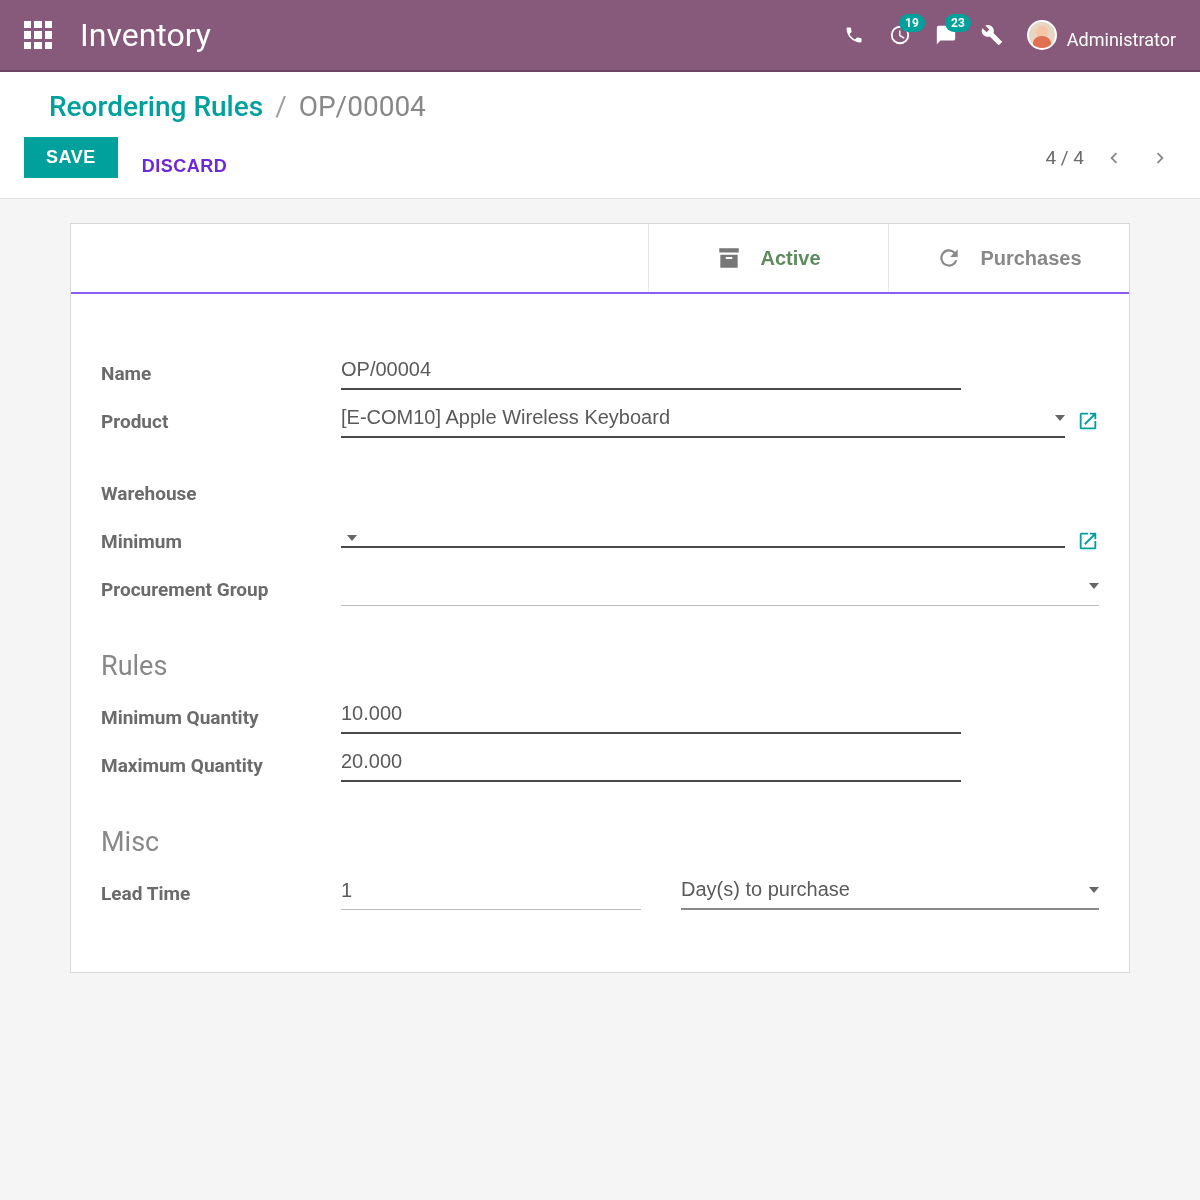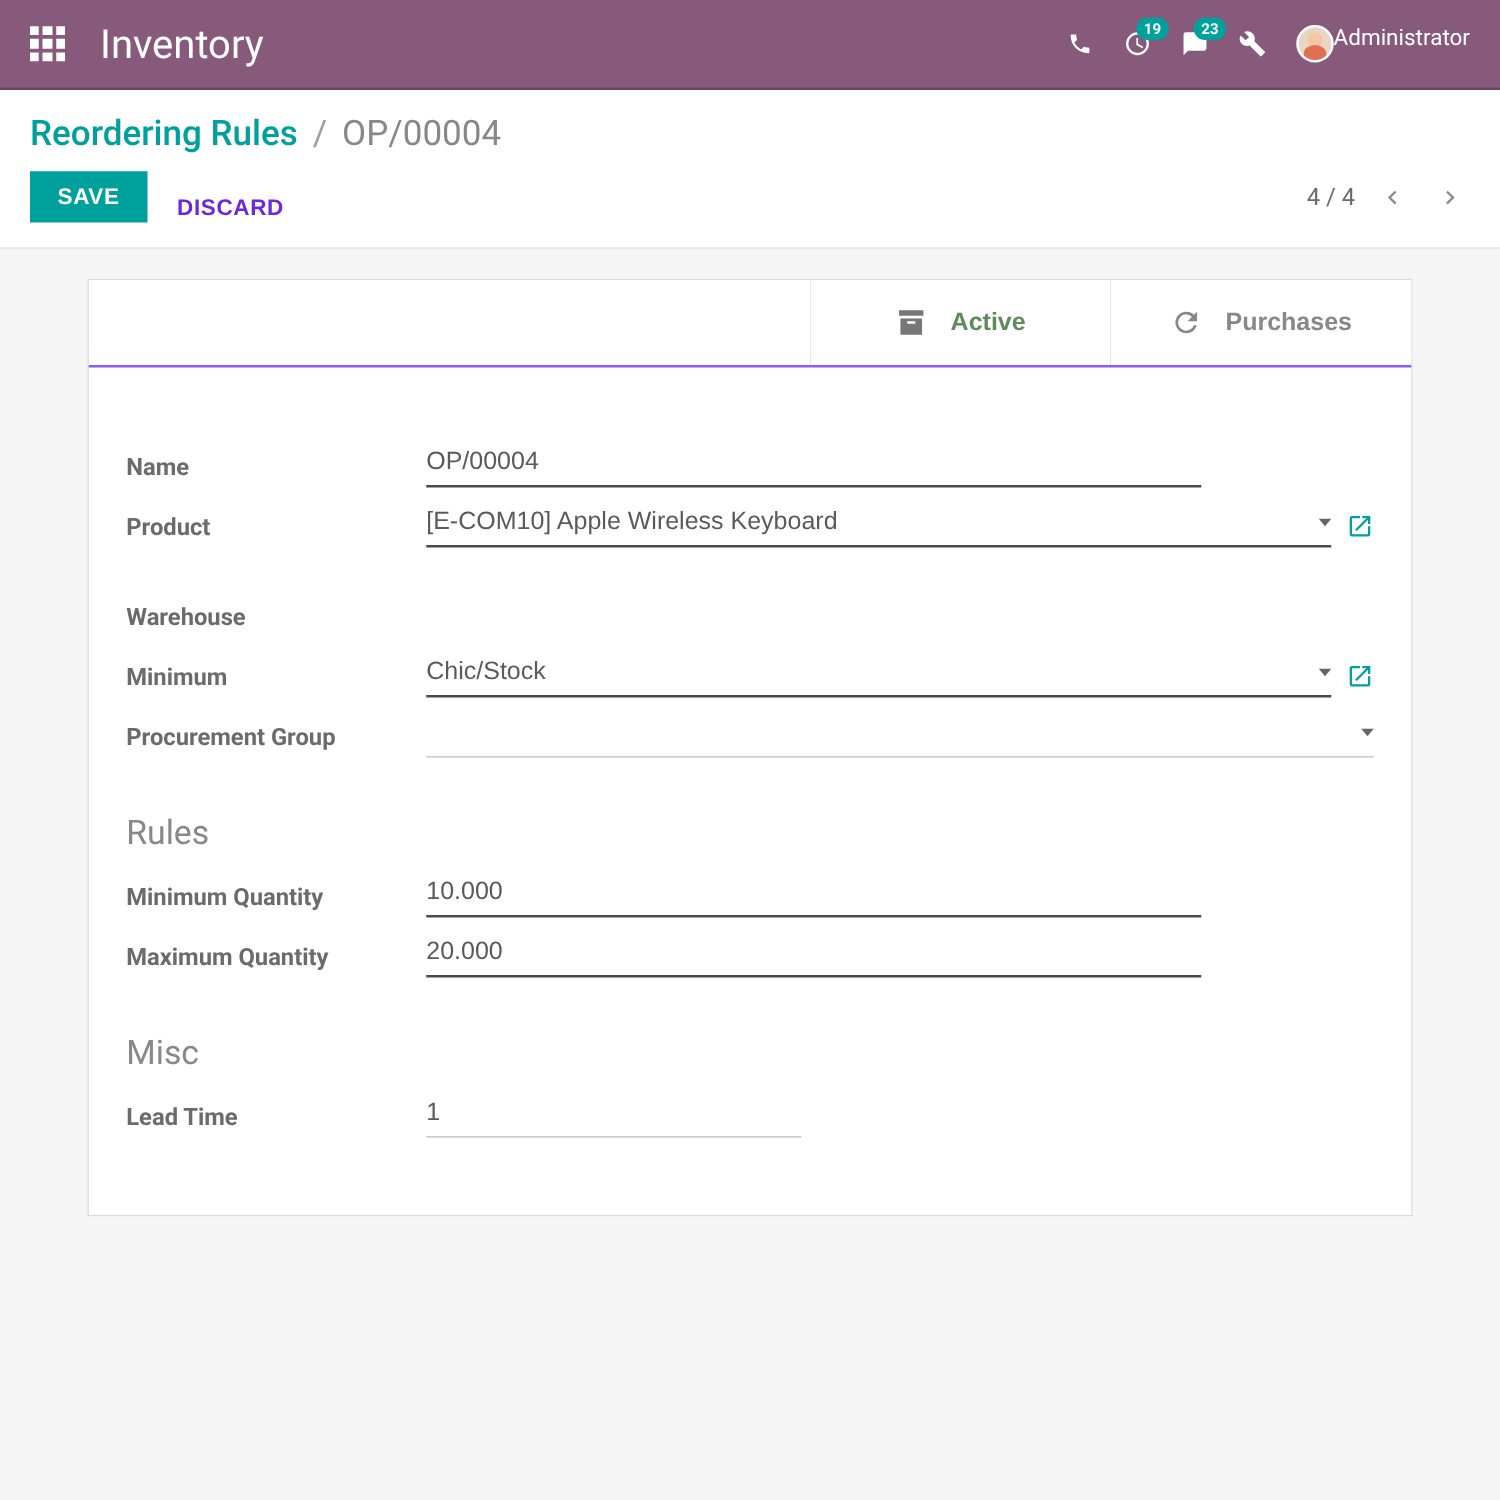--- a/index.html
+++ b/index.html
@@ -7,30 +7,30 @@
   
   
   .navbar { background: #875a7b; height: 72px; display: flex; align-items: center; padding: 0 24px; color: #fff; border-bottom: 2px solid #6d4563; }
   .apps-icon { width: 28px; height: 28px; display: grid; grid-template-columns: repeat(3, 1fr); grid-template-rows: repeat(3, 1fr); gap: 3px; margin-right: 28px; }
   .apps-icon span { background: #fff; }
   .navbar-title { font-size: 32px; font-weight: 400; flex: 1; }
   .navbar-right { display: flex; align-items: center; gap: 24px; }
   .nav-icon { width: 22px; height: 22px; position: relative; display: flex; align-items: center; justify-content: center; }
   .nav-icon svg { fill: #fff; }
   .badge { position: absolute; top: -10px; right: -14px; background: #00a09d; color: #fff; font-size: 12px; font-weight: 700; padding: 1px 6px; border-radius: 10px; line-height: 16px; }
-  .user { display: flex; align-items: flex-start; }
+  .user { display: flex; align-items: flex-end; gap: 10px; }
   .avatar { width: 30px; height: 30px; border-radius: 50%; background: #e8d5c4; border: 2px solid #fff; position: relative; overflow: hidden; }
   .avatar::before { content:''; position:absolute; width:12px; height:12px; background:#f4c6a5; border-radius:50%; top:4px; left:7px; }
   .avatar::after { content:''; position:absolute; width:18px; height:14px; background:#e07050; border-radius:50% 50% 0 0; bottom:-2px; left:4px; }
   .user-name { font-size: 18px; }
 
   
   .control-panel { background: #fff; padding: 18px 24px 20px; border-bottom: 1px solid #e0e0e0; }
   .breadcrumb { display: flex; align-items: center; gap: 12px; font-size: 28px; margin-bottom: 14px; }
-  .breadcrumb-link { color: #00a09d; font-weight: 500; }
+  .breadcrumb-link { color: #00a09d; font-weight: 500; margin-left: 25px; }
   .breadcrumb-sep { color: #a0a0a0; }
   .breadcrumb-current { color: #888; font-weight: 400; }
   .cp-row { display: flex; align-items: center; }
   .btn-primary { background: #00a09d; color: #fff; border: none; padding: 10px 22px; font-size: 18px; font-weight: 700; letter-spacing: 0.5px; cursor: pointer; margin-right: 24px; }
   .btn-link { background: none; border: none; color: #6d28d9; font-size: 18px; font-weight: 700; letter-spacing: 0.5px; cursor: pointer; margin-top: 17px; }
   .cp-spacer { flex: 1; }
   .pager { display: flex; align-items: center; gap: 14px; color: #6b6b6b; font-size: 19px; }
   .pager-btn { width: 32px; height: 32px; display: flex; align-items: center; justify-content: center; cursor: pointer; }
   .pager-btn svg { fill: #888; }
 
@@ -186,21 +186,20 @@
       <div style="height:24px;"></div>
 
       <div class="field-row">
         <div class="field-label">Warehouse</div>
       </div>
 
       <div class="field-row">
         <div class="field-label">Minimum</div>
         <div class="field-value">
           <div class="input-wrap req">
-            <input class="input-text" value="Chic/Stock" style="">
             <span class="caret"></span>
           </div>
           <svg class="ext-link" viewBox="0 0 24 24" fill="currentColor">
               <path d="M14 3v2h3.59l-9.83 9.83 1.41 1.41L19 6.41V10h2V3h-7zM19 19H5V5h7V3H5a2 2 0 0 0-2 2v14a2 2 0 0 0 2 2h14a2 2 0 0 0 2-2v-7h-2v7z"></path>
             </svg>
         </div>
       </div>
 
       <div class="field-row">
         <div class="field-label">Procurement Group</div>
@@ -232,18 +231,22 @@
       </div>
 
       <h2 class="section-title">Misc</h2>
 
       <div class="field-row lead-row">
         <div class="field-label">Lead Time</div>
         <div class="field-value">
           <div class="input-wrap light lead-num">
             <input class="input-text" value="1" style="">
           </div>
+          <div class="input-wrap light lead-unit" style="border-bottom:2px solid #888;">
+            <input class="input-text" value="Day(s) to purchase" style="">
+            <span class="caret"></span>
+          </div>
         </div>
       </div>
 
     </div>
   </div>
 </div>
 
 </body></html>

